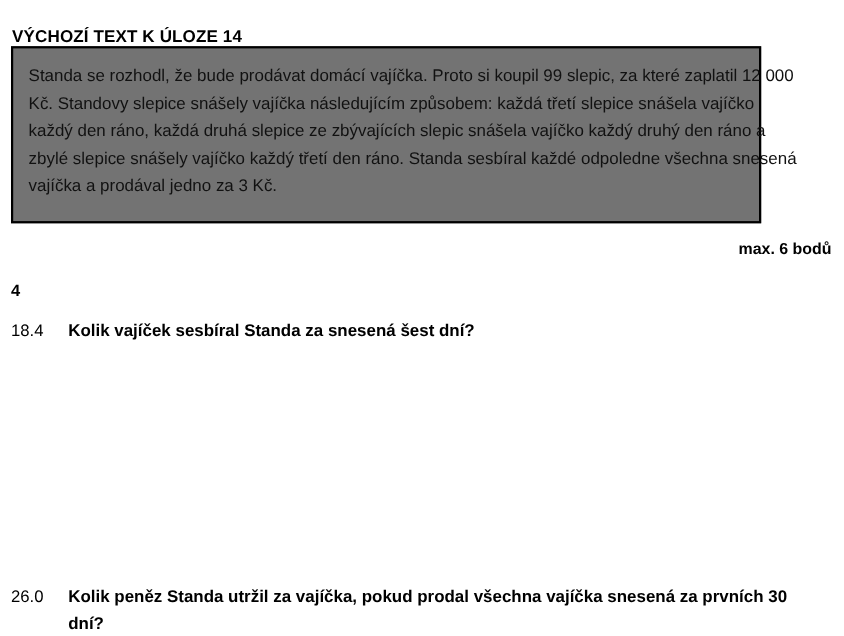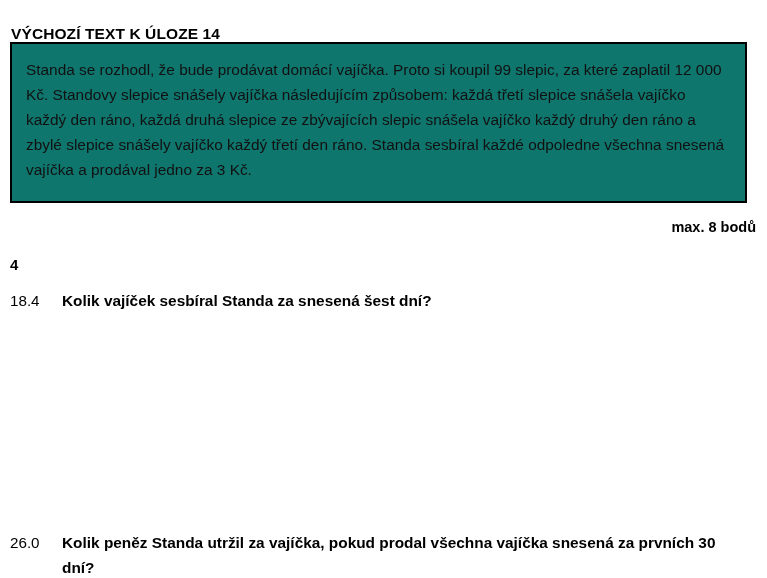--- a/index.html
+++ b/index.html
@@ -35,25 +35,25 @@
     letter-spacing: 0.1px;
     line-height: 20px;
     white-space: nowrap;
   }
 
   
   .stimulus-box {
     position: absolute;
     left: 10px;
     top: 42px;
-    width: 737px;
+    width: 682px;
     height: 161px;
     box-sizing: border-box;
     border: 2px solid #000000;
-    background: #0f766e;
+    background: #737373;
   }
 
   .stimulus-text {
     position: absolute;
     left: 14px;
     top: 13px;
     width: 700px;
     font-size: 15.4px;
     line-height: 25px;
     text-align: left;
@@ -128,21 +128,21 @@
 <body>
 
 <div class="page">
 
   <div class="section-heading">VÝCHOZÍ TEXT K ÚLOZE 14</div>
 
   <div class="stimulus-box">
     <div class="stimulus-text">Standa se rozhodl, že bude prodávat domácí vajíčka. Proto si koupil 99 slepic, za které zaplatil 12 000 Kč. Standovy slepice snášely vajíčka následujícím způsobem: každá třetí slepice snášela vajíčko každý den ráno, každá druhá slepice ze zbývajících slepic snášela vajíčko každý druhý den ráno a zbylé slepice snášely vajíčko každý třetí den ráno. Standa sesbíral každé odpoledne všechna snesená vajíčka a prodával jedno za 3 Kč.</div>
   </div>
 
-  <div class="points-note">max. 8 bodů</div>
+  <div class="points-note">max. 6 bodů</div>
 
   <div class="task-number">4</div>
 
   <div class="subtask subtask-1">
     <div class="subtask-row">
       <div class="subtask-label">18.4</div>
       <div class="subtask-question">Kolik vajíček sesbíral Standa za snesená šest dní?</div>
     </div>
   </div>
 

